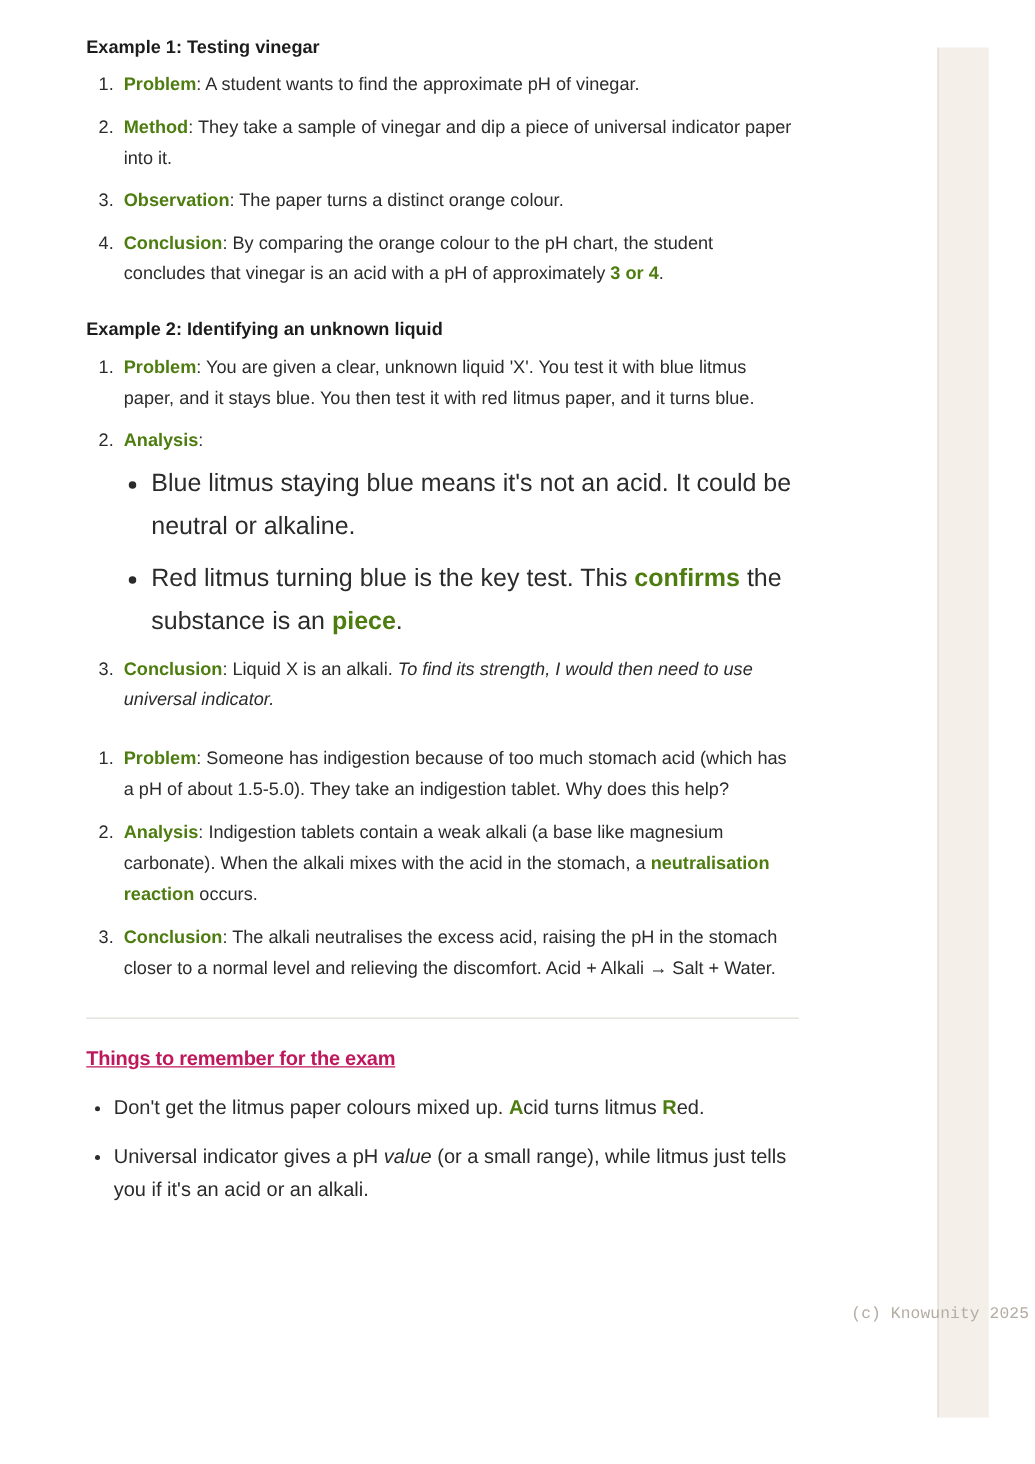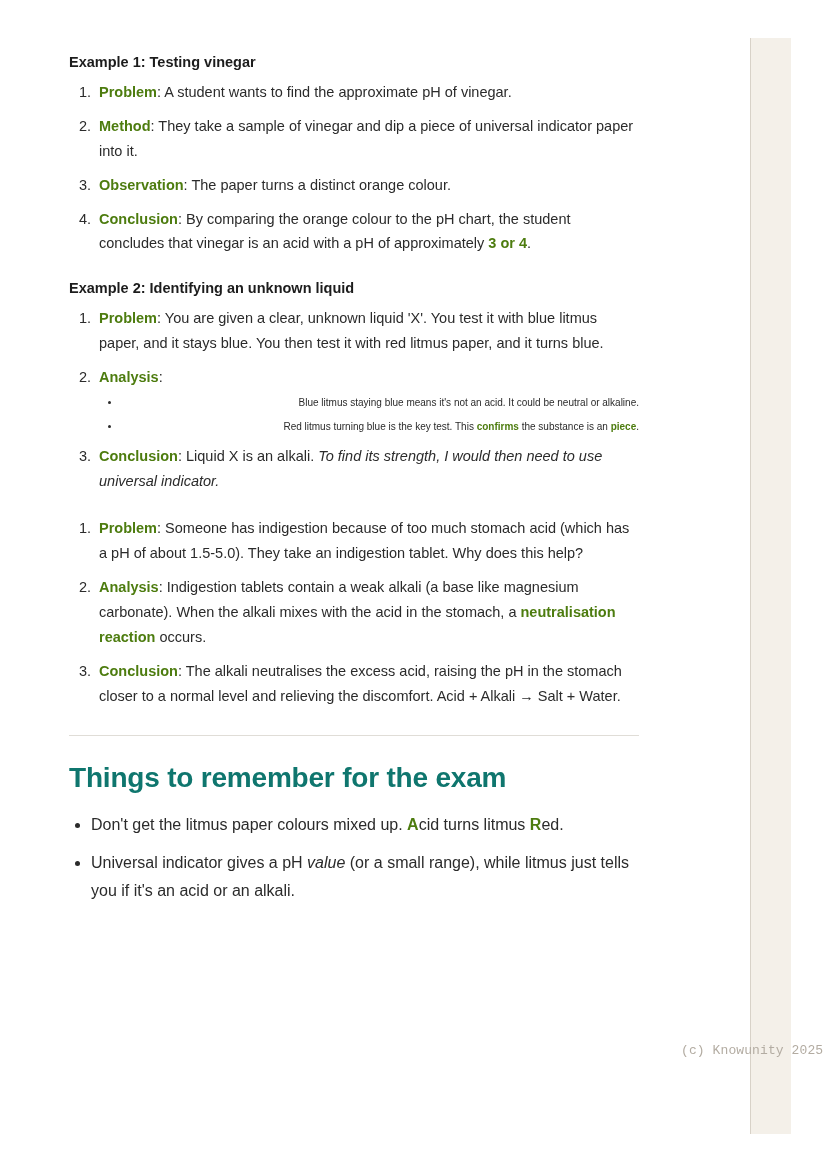--- a/index.html
+++ b/index.html
@@ -35,21 +35,21 @@
   .strip-band {
     position: absolute;
     top: 38px;
     left: 751px;
     width: 40px;
     height: 1096px;
     background: #f4f0e9;
   }
   .content {
     position: absolute;
-    top: 52px;
+    top: 28px;
     left: 69px;
     width: 570px;
   }
   h3.section-heading {
     font-size: 14.5px;
     font-weight: bold;
     color: #1c1c1c;
     margin: 0 0 6px 0;
     line-height: 1.5;
   }
@@ -65,41 +65,41 @@
     margin-bottom: 9px;
     padding-left: 4px;
     color: #2b2b2b;
   }
   ul.bulleted {
     margin: 4px 0 0 0;
     padding-left: 22px;
     list-style-type: disc;
   }
   ul.bulleted > li {
-    font-size: 10px;
+    font-size: 20px;
     line-height: 1.72;
     margin-bottom: 7px;
     color: #2b2b2b;
-    text-align: right;
   }
   ul.bulleted > li::marker { color: #2b2b2b; }
   b, strong { font-weight: bold; color: #4d7c0f; }
   i, em { font-style: italic; }
   .divider {
     border: none;
     border-top: 1px solid #e0ddd7;
     margin: 26px 0 22px 0;
   }
   h2.exam-heading {
-    font-size: 28px;
+    font-size: 16px;
     font-weight: bold;
-    color: #0f766e;
+    color: #be185d;
     margin: 0 0 14px 0;
     line-height: 1.4;
     letter-spacing: -0.2px;
+    text-decoration: underline;
   }
   ul.exam-list {
     margin: 0;
     padding-left: 22px;
     list-style-type: disc;
   }
   ul.exam-list > li {
     font-size: 16px;
     line-height: 1.72;
     margin-bottom: 11px;

